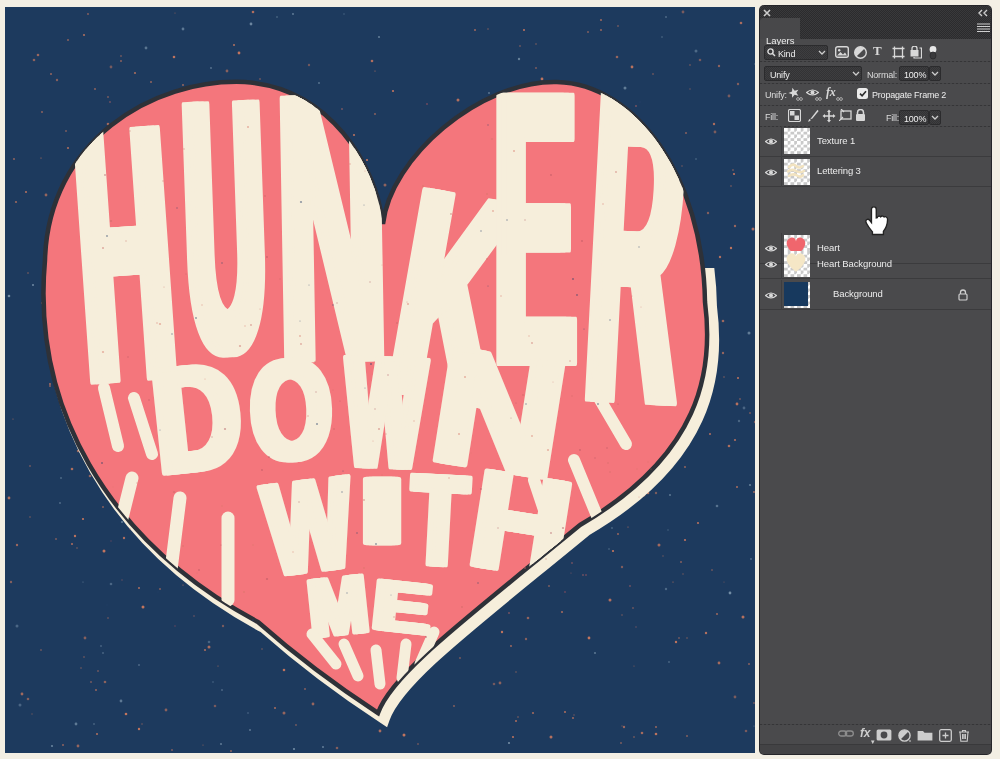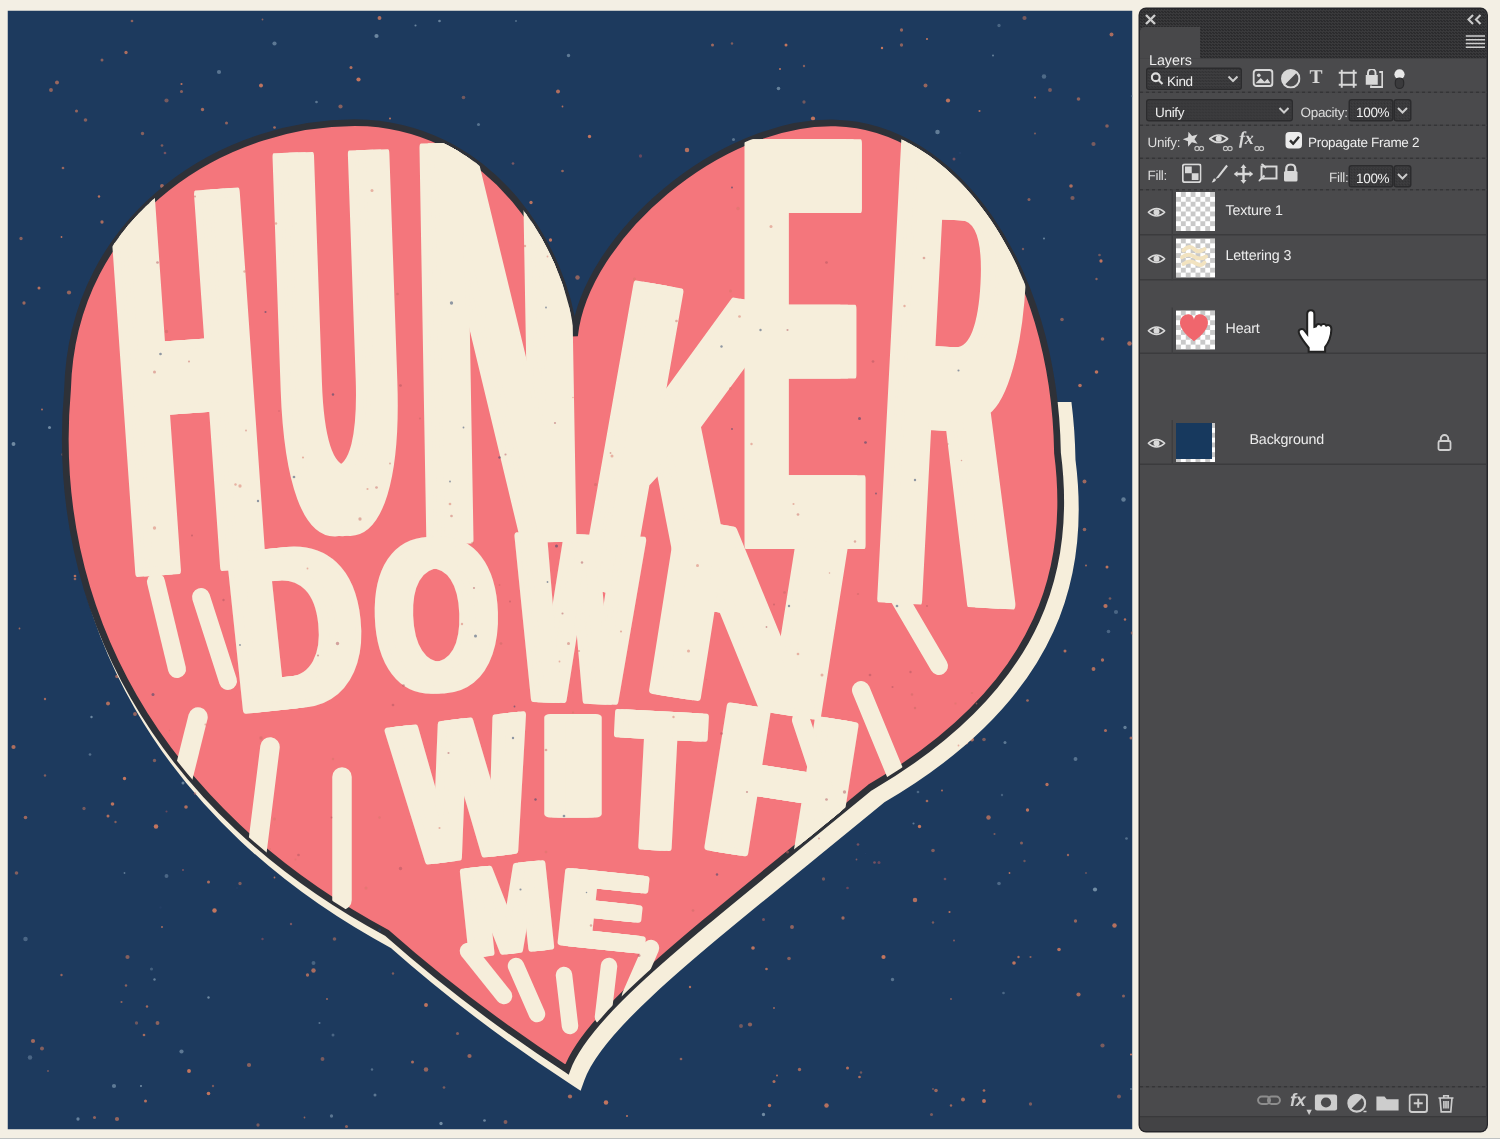--- a/index.html
+++ b/index.html
@@ -958,21 +958,21 @@
     <svg width="10" height="14" viewBox="0 0 10 14" style="position:absolute;left:168px;top:40px">
       <circle cx="5" cy="3.5" r="3.4" fill="#e8e8e8"></circle>
       <rect x="2.2" y="6" width="5.6" height="7" rx="2.8" fill="#3a3a3c" stroke="#2a2a2c" stroke-width="0.8"></rect>
     </svg>
     <div class="sep" style="top:55px"></div>
     <div class="abs box dither" style="left:4px;top:60px;width:98px;height:15px"></div>
     <div class="lbl" style="left:10px;top:64px;color:#eeeeee">Unify</div>
     <svg width="8" height="5" viewBox="0 0 8 5" style="position:absolute;left:92px;top:65px">
       <path d="M1,1 L4,4 L7,1" stroke="#cccccc" stroke-width="1.3" fill="none"></path>
     </svg>
-    <div class="lbl" style="left:107px;top:64px">Opacity:</div>
+    <div class="lbl" style="left:107px;top:64px">Normal:</div>
     <div class="abs box dither" style="left:139px;top:60px;width:30px;height:15px"></div>
     <div class="lbl" style="left:144px;top:64px;color:#f0f0f0">100%</div>
     <div class="abs box dither" style="left:169px;top:60px;width:12px;height:15px"></div>
     <svg width="8" height="5" viewBox="0 0 8 5" style="position:absolute;left:171px;top:65px">
       <path d="M1,1 L4,4 L7,1" stroke="#cccccc" stroke-width="1.3" fill="none"></path>
     </svg>
     <div class="sep" style="top:77px"></div>
     <div class="lbl" style="left:5px;top:84px">Unify:</div>
     <svg width="12" height="12" viewBox="0 0 12 12" style="position:absolute;left:28px;top:81px">
       <path d="M6,0.5 L7.4,4 L11.2,4.2 L8.3,6.5 L9.3,10 L6,7.9 L2.7,10 L3.7,6.5 L0.8,4.2 L4.6,4 Z" fill="#d8d8d8" transform="rotate(-18 6 6)"></path>
@@ -1050,33 +1050,47 @@
         <svg width="24" height="24" viewBox="0 0 24 24" style="position:absolute;left:0;top:0">
           <g stroke="#f2e3c0" stroke-width="2.6" fill="none" stroke-linecap="round">
             <path d="M5,8 Q9,4 12,7 T19,7"></path>
             <path d="M4,12.5 Q8,9.5 12,12 T20,12"></path>
             <path d="M5,17 Q9,14 13,16.5 T19,16"></path>
           </g>
         </svg>
       </div>
       <div class="name" style="left:57px;top:9.8px">Lettering 3</div>
     </div>
-    <div class="row" style="top:199px;height:30.7px">
+    <div class="row" style="top:227px;height:30.7px">
       <div class="abs" style="left:0;bottom:0;width:100%;height:1px;background:#3b3b3d"></div>
       <svg width="12" height="9" viewBox="0 0 12 9" style="position:absolute;left:5px;top:11px">
         <path d="M0.5,4.5 Q6,-0.5 11.5,4.5 Q6,9.5 0.5,4.5 Z" stroke="#d9d9d9" stroke-width="1.1" fill="none"></path>
         <circle cx="6" cy="4.5" r="2" fill="#d9d9d9"></circle>
       </svg>
       <div class="abs" style="left:21px;top:0;width:1px;height:100%;background:#3e3e40"></div>
       <div class="thumb" style="top:2.3px">
         <svg width="24" height="24" viewBox="0 0 24 24" style="position:absolute;left:0;top:0">
           <path d="M12,6.5 C12,3.2 8.8,1.8 6.2,2.9 C3,4.2 1.8,7.8 3.4,11.2 C5,14.9 8.8,18.2 12,20.5 C15.2,18.2 19,14.9 20.6,11.2 C22.2,7.8 21,4.2 17.8,2.9 C15.2,1.8 12,3.2 12,6.5 Z" fill="#f0666d"></path>
         </svg>
       </div>
       <div class="name" style="left:57px;top:9.8px">Heart</div>
+    </div>
+    <div class="row" style="top:242.8px;height:30.7px">
+      <div class="abs" style="left:0;bottom:0;width:100%;height:1px;background:#3b3b3d"></div>
+      <svg width="12" height="9" viewBox="0 0 12 9" style="position:absolute;left:5px;top:11px">
+        <path d="M0.5,4.5 Q6,-0.5 11.5,4.5 Q6,9.5 0.5,4.5 Z" stroke="#d9d9d9" stroke-width="1.1" fill="none"></path>
+        <circle cx="6" cy="4.5" r="2" fill="#d9d9d9"></circle>
+      </svg>
+      <div class="abs" style="left:21px;top:0;width:1px;height:100%;background:#3e3e40"></div>
+      <div class="thumb" style="top:2.3px">
+        <svg width="24" height="24" viewBox="0 0 24 24" style="position:absolute;left:0;top:0">
+          <path d="M12,6 C12,3 8.8,1.6 6.2,2.7 C3,4 1.7,7.6 3.3,11 C4.9,14.8 8.8,18.4 12,20.8 C15.2,18.4 19.1,14.8 20.7,11 C22.3,7.6 21,4 17.8,2.7 C15.2,1.6 12,3 12,6 Z" fill="#f5e7c6"></path>
+        </svg>
+      </div>
+      <div class="name" style="left:57px;top:9.8px">Heart Background</div>
     </div>
     <div class="row" style="top:273.5px;height:30.7px">
       <div class="abs" style="left:0;bottom:0;width:100%;height:1px;background:#3b3b3d"></div>
       <svg width="12" height="9" viewBox="0 0 12 9" style="position:absolute;left:5px;top:11px">
         <path d="M0.5,4.5 Q6,-0.5 11.5,4.5 Q6,9.5 0.5,4.5 Z" stroke="#d9d9d9" stroke-width="1.1" fill="none"></path>
         <circle cx="6" cy="4.5" r="2" fill="#d9d9d9"></circle>
       </svg>
       <div class="abs" style="left:21px;top:0;width:1px;height:100%;background:#3e3e40"></div>
       <div class="thumb" style="top:2.3px">
         <div class="abs" style="left:0;top:0;width:24px;height:24px;background:#17395e"></div>

